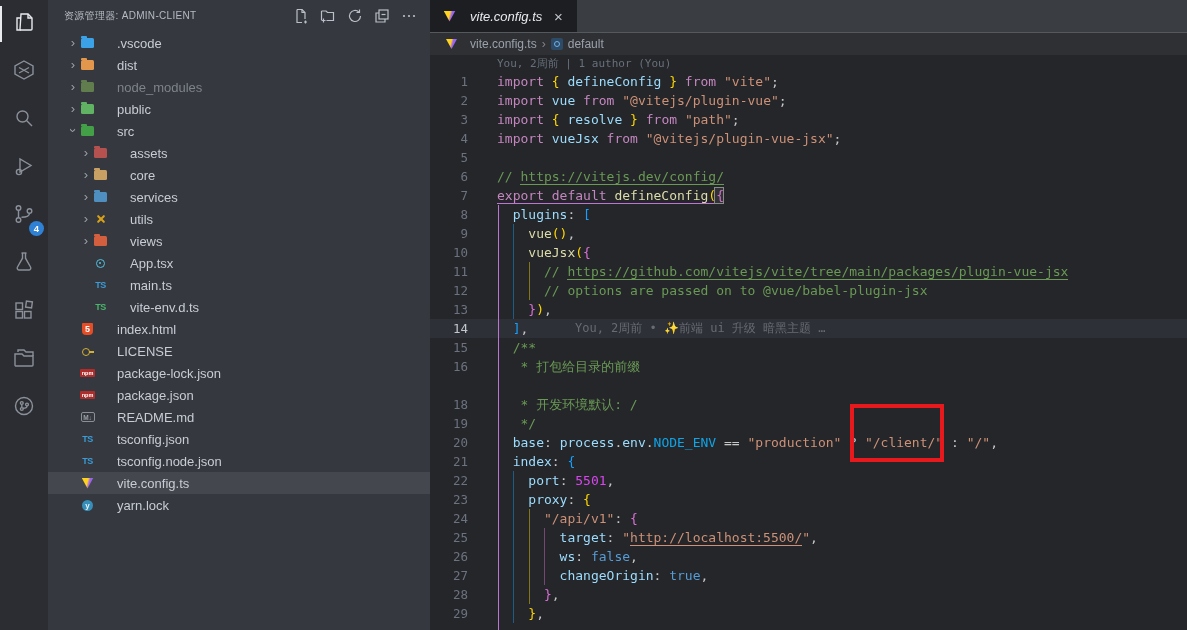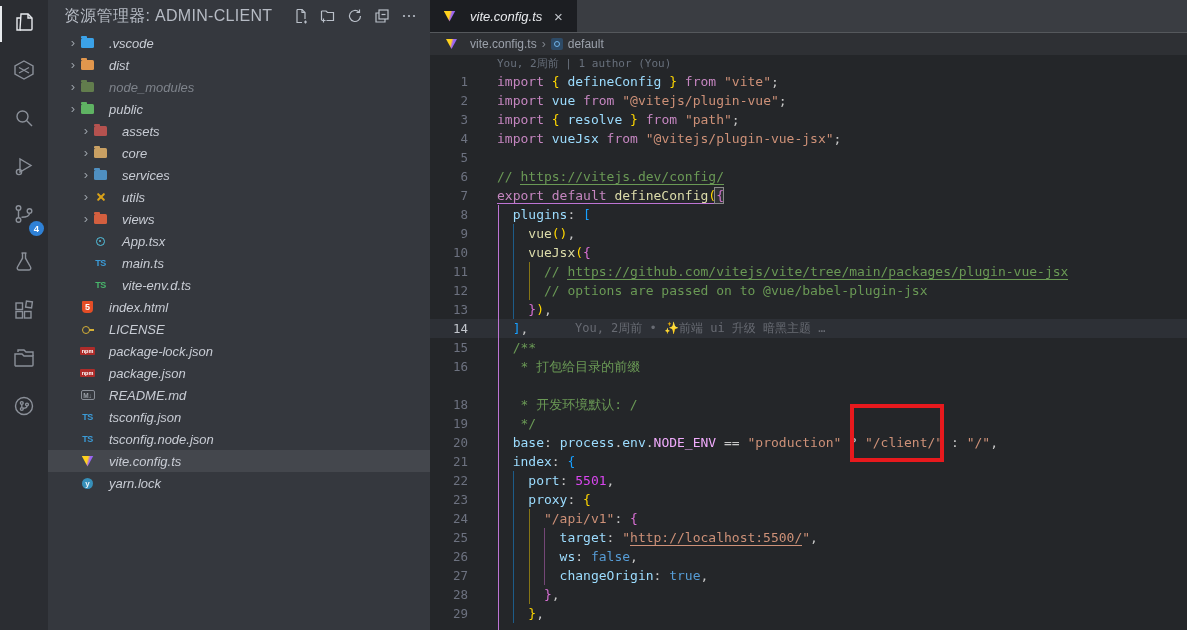--- a/index.html
+++ b/index.html
@@ -13,31 +13,31 @@
              color:#8b9099; cursor:pointer; }
   .ab-item.active { color:#e8eaee; }
   .ab-item.active::before { content:""; position:absolute; left:0; top:6px; bottom:6px; width:2px; background:#e8eaee; }
   .ab-item svg { width:24px; height:24px; stroke:currentColor; fill:none; stroke-width:1.4; }
   .ab-badge { position:absolute; right:4px; bottom:4px; min-width:15px; height:15px; border-radius:50%;
               color:#fff; font-size:9.5px; font-weight:700; display:flex; align-items:center; justify-content:center; }
 
   
   #sidebar { position:absolute; left:48px; top:0; width:382px; height:630px; background:#35383e; z-index:4; }
   .sb-head { height:32px; display:flex; align-items:center; justify-content:space-between; padding:0 12px 0 16px; }
-  .sb-title { font-size:16px; color:#b6bbc4; letter-spacing:.3px; white-space:nowrap; }
+  .sb-title { font-size:10px; color:#b6bbc4; letter-spacing:.3px; white-space:nowrap; }
   .sb-actions { display:flex; gap:9px; }
   .sb-actions .act { width:18px; height:18px; color:#bac0c9; cursor:pointer; display:flex; align-items:center; justify-content:center; }
   .sb-actions svg { width:16px; height:16px; stroke:currentColor; fill:none; stroke-width:1.2; }
 
   .row { height:22px; display:flex; align-items:center; font-size:13px; color:#c8ccd4; cursor:pointer; white-space:nowrap; }
   .row.selected { background:#44474d; }
   .row.dim > .lbl { color:#7e838b; }
   .twist { width:14px; flex:none; color:#9aa0a8; font-size:13px; text-align:center; transform:translateY(-1px); }
   .twist.open { transform:rotate(90deg) translateX(-1px); }
-  .lbl { margin-left:8px;font-style:italic; }
+  .lbl { margin-left:16px; }
 
   
   .tico { width:15px; height:15px; margin-right:6px; flex:none; display:inline-flex; align-items:center; justify-content:center;
           font:700 9px "Liberation Sans", sans-serif; }
   .f { width:13px; height:10px; border-radius:1.5px; position:relative; }
   .f::before { content:""; position:absolute; top:-2.5px; left:0; width:5.5px; height:2.5px; border-radius:1px 1px 0 0; background:inherit; }
   .c-vscode{background:#3ba2e8}.c-dist{background:#e2974d}.c-nm{background:#7ba355;opacity:.65}
   .c-public{background:#5fb363}.c-src{background:#43a047}.c-assets{background:#b5524f}
   .c-core{background:#c9a063}.c-services{background:#4f8fc0}.c-views{background:#d35f3f}
   .tools { position:relative; width:12px; height:12px; }
@@ -91,21 +91,21 @@
   .redbox { position:absolute; border-style:solid; z-index:9; }
 
   .cmlink { border-bottom:1px solid; }
   .strlink { border-bottom:1px solid; }
 </style>
 <style>
  .tk-kw{color:#C586C0} .tk-id{color:#9CDCFE} .tk-str{color:#CE9178}
  .tk-strlink{color:#CE9178;border-bottom-color:#CE9178}
  .tk-cm{color:#6A9955} .tk-cmlink{color:#6A9955;border-bottom-color:#6A9955}
  .tk-fn{color:#DCDCAA} .tk-num{color:#d946ef} .tk-bool{color:#569CD6}
- .tk-const{color:#f0abfc} .tk-pun{color:#C8C8C8}
+ .tk-const{color:#0ea5e9} .tk-pun{color:#C8C8C8}
  .tk-b1{color:#FFD700} .tk-b2{color:#DA70D6} .tk-b3{color:#179FFF}
  .ab-badge{background:#2F81D6}</style></head>
 <body>
 
 <aside id="activitybar">
     <div class="ab-item active">
       <span><svg viewBox="0 0 24 24">
           <path d="M9 4h7l4 4v11a1 1 0 0 1-1 1h-10a1 1 0 0 1-1-1z"></path>
           <path d="M9 8H5v12h4"></path>
           <path d="M16 4v4h4"></path>
@@ -232,20 +232,27 @@
           <span class="f c-nm"></span>
         </span>
         <span class="lbl">node_modules</span>
       </div>
       <div class="row" style="padding-left: 18px;">
         <span class="twist">›</span>
         <span class="tico">
           <span class="f c-public"></span>
         </span>
         <span class="lbl">public</span>
+      </div>
+      <div class="row" style="padding-left: 18px;">
+        <span class="twist open">›</span>
+        <span class="tico">
+          <span class="f c-src"></span>
+        </span>
+        <span class="lbl">src</span>
       </div>
       <div class="row" style="padding-left: 31px;">
         <span class="twist">›</span>
         <span class="tico">
           <span class="f c-assets"></span>
         </span>
         <span class="lbl">assets</span>
       </div>
       <div class="row" style="padding-left: 31px;">
         <span class="twist">›</span>

